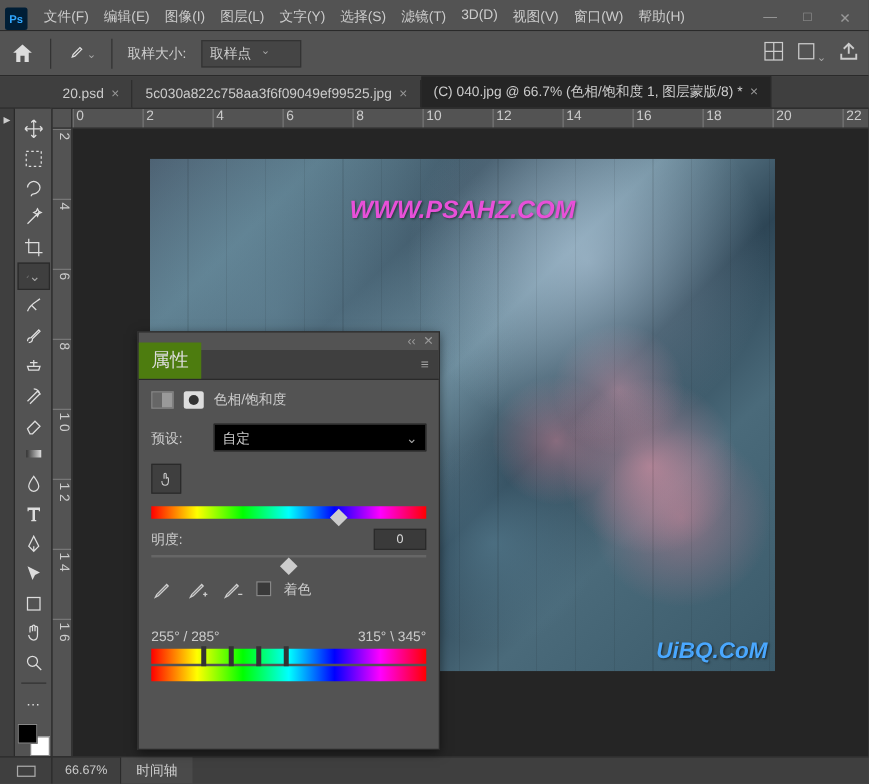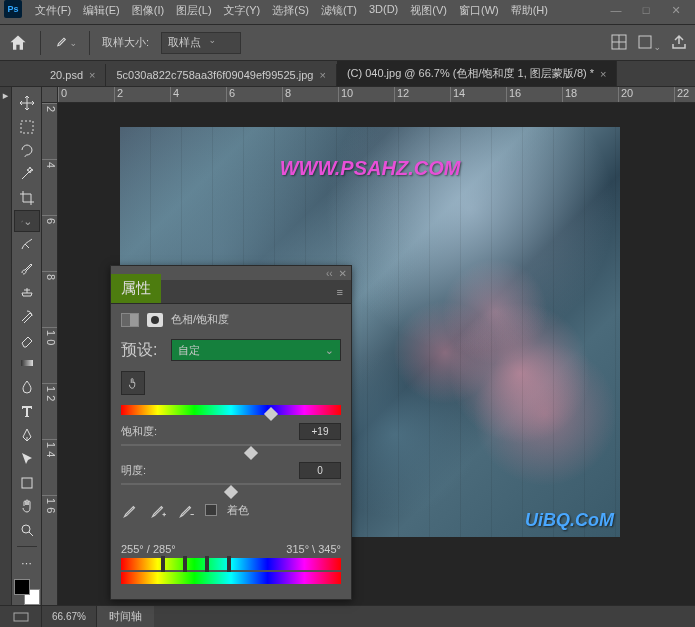--- a/index.html
+++ b/index.html
@@ -1,17 +1,17 @@
 <!DOCTYPE html>
 <html><head>
 <meta charset="utf-8">
 <style>
 *{margin:0;padding:0;box-sizing:border-box;font-family:"Microsoft YaHei",Arial,sans-serif;font-size:11px;color:#ccc;user-select:none}
 body{background:#535353;width:695px;height:627px;overflow:hidden;position:relative}
-.titlebar{height:25px;background:#535353;display:flex;align-items:flex-start;padding:0 4px;border-bottom:1px solid #2a2a2a}
+.titlebar{height:25px;background:#535353;display:flex;align-items:flex-end;padding:0 4px;border-bottom:1px solid #2a2a2a}
 .ps-logo{width:18px;height:18px;background:#001e36;color:#31a8ff;display:flex;align-items:center;justify-content:center;font-weight:bold;font-size:9px;border-radius:2px;margin-right:8px}
 .menubar{display:flex;gap:2px;flex:1}
 .menubar span{padding:3px 5px;cursor:default}
 .winbtns{display:flex;gap:0}
 .winbtn{width:30px;height:20px;display:flex;align-items:center;justify-content:center;color:#999}
 .optbar{height:36px;background:#535353;display:flex;align-items:center;padding:0 8px;gap:12px;border-bottom:1px solid #2a2a2a}
 .home-icon{width:20px;height:20px;display:flex;align-items:center;justify-content:center}
 .hand-icon{width:24px;height:24px;display:flex;align-items:center;justify-content:center}
 .opt-label{color:#ccc}
 .opt-select{background:#454545;border:1px solid #333;color:#ccc;padding:2px 24px 2px 6px;height:22px;position:relative;min-width:80px}
@@ -45,22 +45,22 @@
 .panel-head{height:14px;display:flex;justify-content:flex-end;align-items:center;padding:0 4px;gap:6px}
 .panel-head span{color:#999;font-size:10px}
 .panel-tabs{height:24px;display:flex;align-items:flex-end;border-bottom:1px solid #2a2a2a;background:#3f3f3f}
 .panel-tab{padding:5px 10px;background:#4d7c0f;color:#ddd;font-size:15px}
 .panel-body{padding:8px 10px}
 .adj-header{display:flex;align-items:center;gap:8px;margin-bottom:12px}
 .adj-icon{width:18px;height:14px;border:1px solid #888;background:linear-gradient(90deg,#666 50%,#999 50%)}
 .mask-icon{width:16px;height:14px;background:#ddd;border-radius:2px;position:relative}
 .mask-icon::after{content:"";position:absolute;top:3px;left:4px;width:8px;height:8px;border-radius:50%;background:#333}
 .row{display:flex;align-items:center;gap:8px;margin-bottom:10px}
-.row-label{width:42px;color:#ccc;font-size:16px}
-.sel{flex:1;background:#15803d;border:1px solid #2a2a2a;color:#ddd;padding:3px 6px;height:22px;display:flex;align-items:center;justify-content:space-between}
+.row-label{width:42px;color:#ccc;font-size:11px}
+.sel{flex:1;background:#000000;border:1px solid #2a2a2a;color:#ddd;padding:3px 6px;height:22px;display:flex;align-items:center;justify-content:space-between}
 .sel::after{content:"⌄";color:#aaa}
 .finger-icon{width:24px;height:24px;background:#3f3f3f;display:flex;align-items:center;justify-content:center;border:1px solid #2a2a2a}
 .slider-row{margin-bottom:8px}
 .slider-head{display:flex;justify-content:space-between;align-items:center;margin-bottom:4px}
 .slider-val{width:42px;background:#3a3a3a;border:1px solid #2a2a2a;color:#ddd;text-align:center;padding:2px;font-size:10px}
 .slider-track{height:10px;position:relative;margin:2px 0}
 .slider-hue{background:linear-gradient(90deg,#f00,#ff0,#0f0,#0ff,#00f,#f0f,#f00)}
 .slider-gray{background:#666;height:2px;margin-top:4px}
 .slider-thumb{position:absolute;top:4px;width:10px;height:10px;background:#ccc;transform:translateX(-50%) rotate(45deg)}
 .eyedrop-row{display:flex;align-items:center;gap:10px;margin-top:4px}
@@ -323,30 +323,20 @@
           </svg>
         </div>
     </div>
 
     <div class="slider-row">
       <div class="slider-track slider-hue">
         <div class="slider-thumb" style="left:68%"></div>
       </div>
     </div>
 
-    <div class="slider-row">
-      <div class="slider-head">
-        <span>饱和度:</span>
-        <div class="slider-val">+19</div>
-      </div>
-      <div class="slider-track">
-        <div class="slider-gray"></div>
-        <div class="slider-thumb" style="left:59%"></div>
-      </div>
-    </div>
 
     <div class="slider-row">
       <div class="slider-head">
         <span>明度:</span>
         <div class="slider-val">0</div>
       </div>
       <div class="slider-track">
         <div class="slider-gray"></div>
         <div class="slider-thumb" style="left:50%"></div>
       </div>

